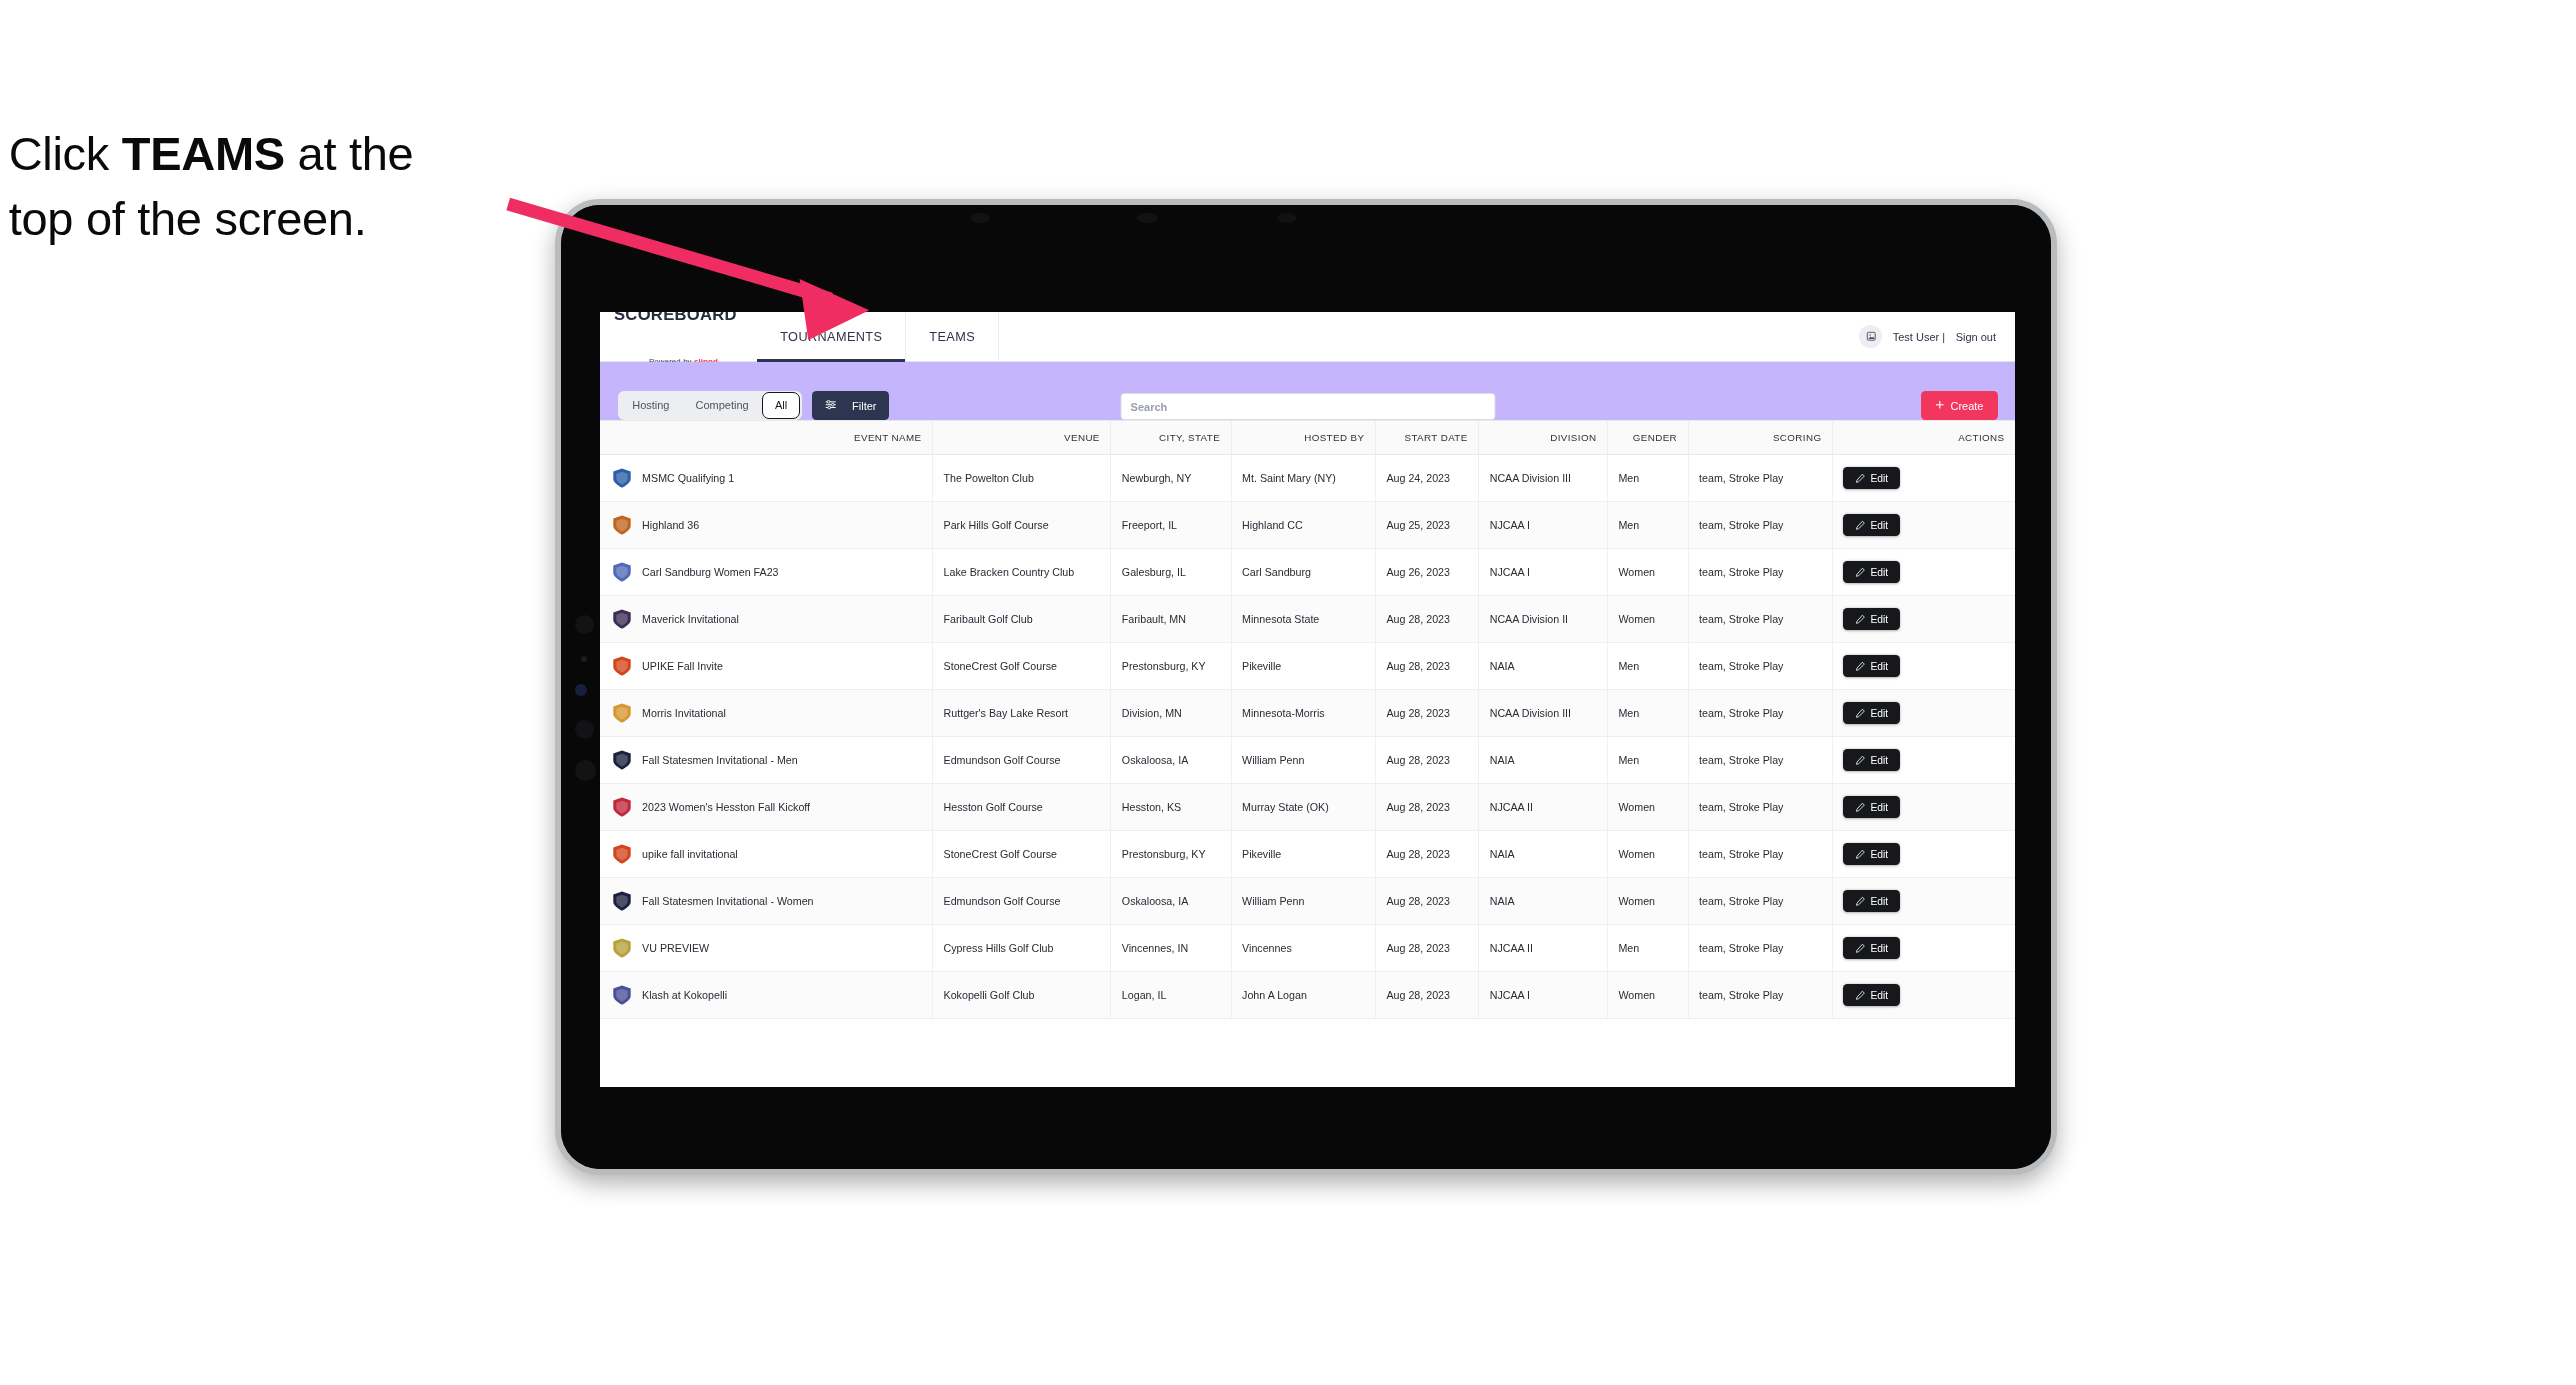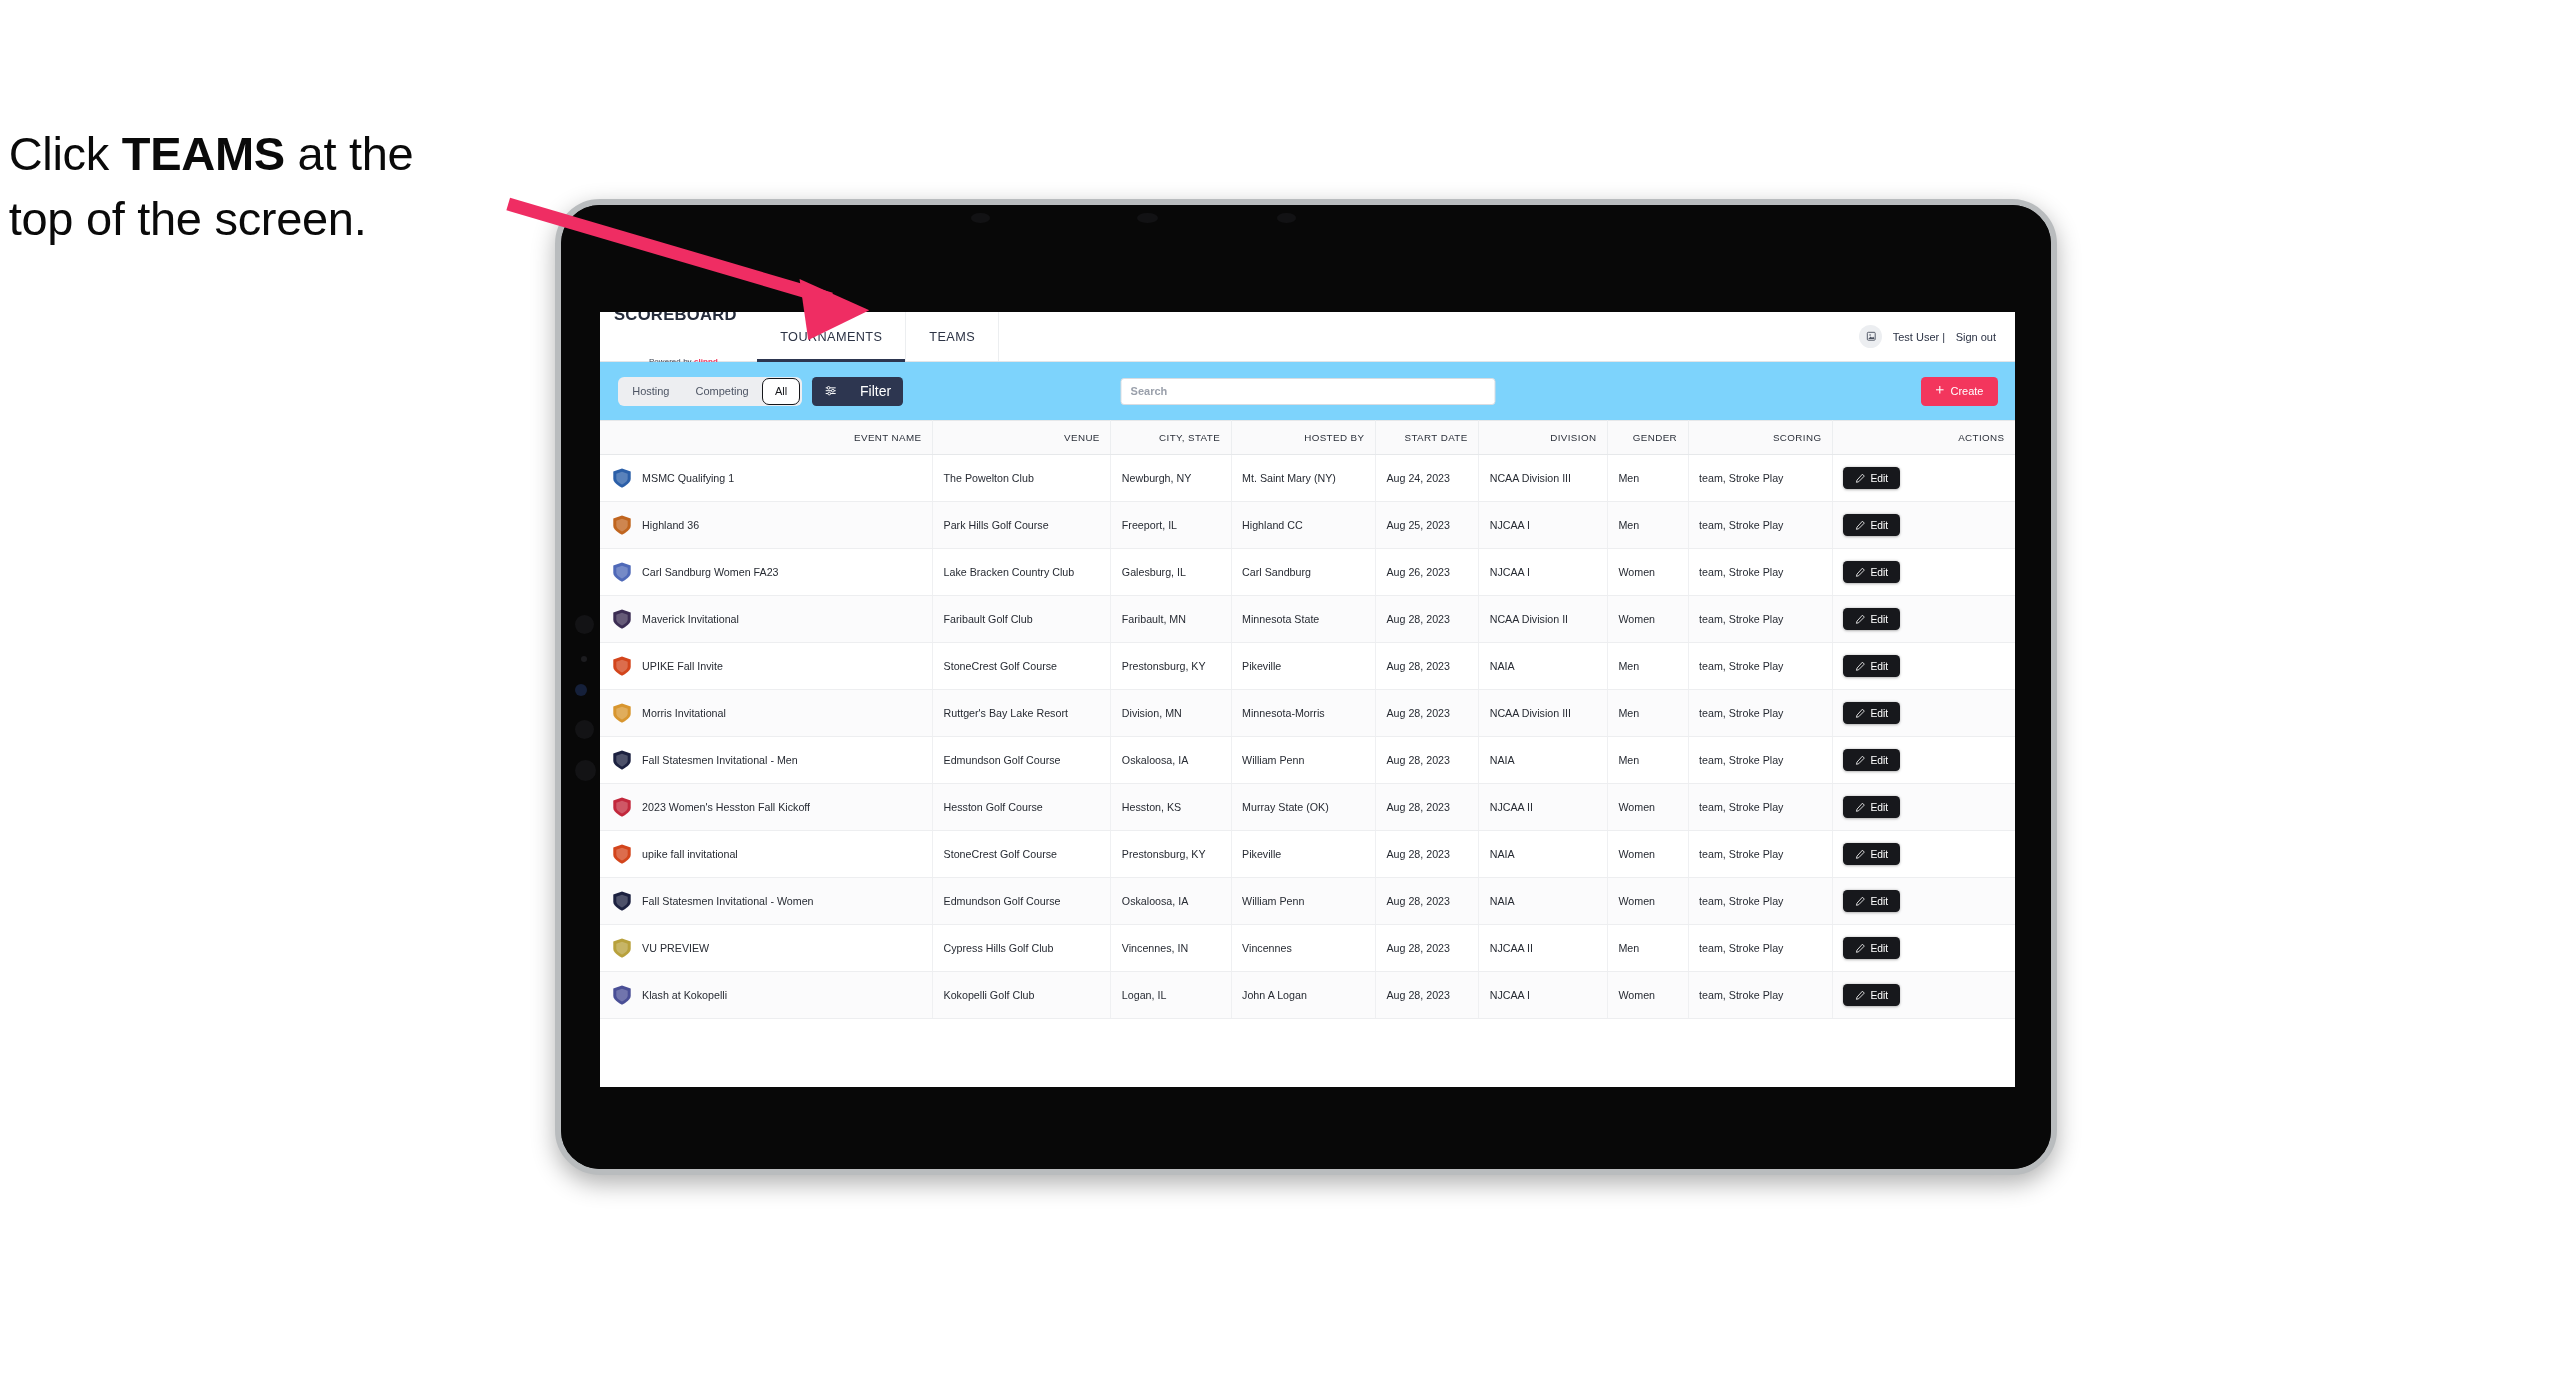--- a/index.html
+++ b/index.html
@@ -169,23 +169,23 @@
     justify-content: center;
     color: #4a5160;
     font-size: 9.6px;
   }
   #signout { color: #2c3345; cursor: pointer; }
 
   
   #toolbar {
     height: 58px;
     display: flex;
-    align-items: center;
+    align-items: flex-end;
     padding: 0 17.5px;
-    background: #7dd3fc;
+    background: #c4b5fd;
     position: relative;
   }
   #segmented {
     display: flex;
     align-items: center;
     background: #edeef1;
     border-radius: 6.1px;
     height: 29px;
     padding: 0 1.7px;
   }
@@ -207,23 +207,23 @@
     font-size: 11px;
   }
   #filter-btn {
     margin-left: 10.5px;
     height: 29px;
     background: #2d3650;
     color: #ffffff;
     border-radius: 4.4px;
     display: flex;
     align-items: center;
-    gap: 24px;
+    gap: 16px;
     padding: 0 12.2px;
-    font-size: 14px;
+    font-size: 11px;
     cursor: pointer;
     border: none;
     font-family: "Liberation Sans", sans-serif;
   }
   #search-wrap {
     position: absolute;
     left: 50%;
     transform: translateX(-50%);
     width: 375px;
   }

